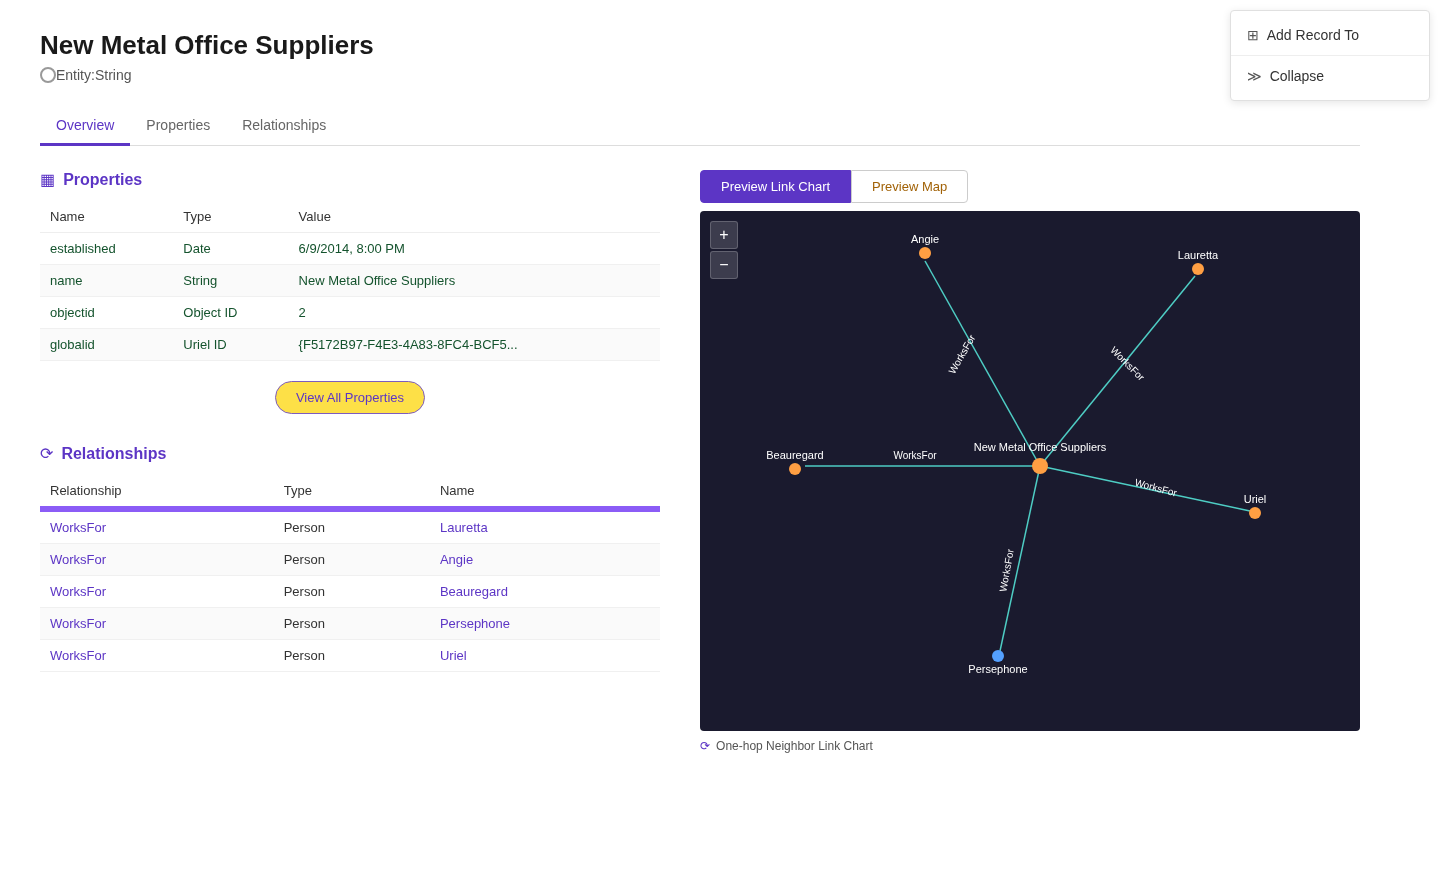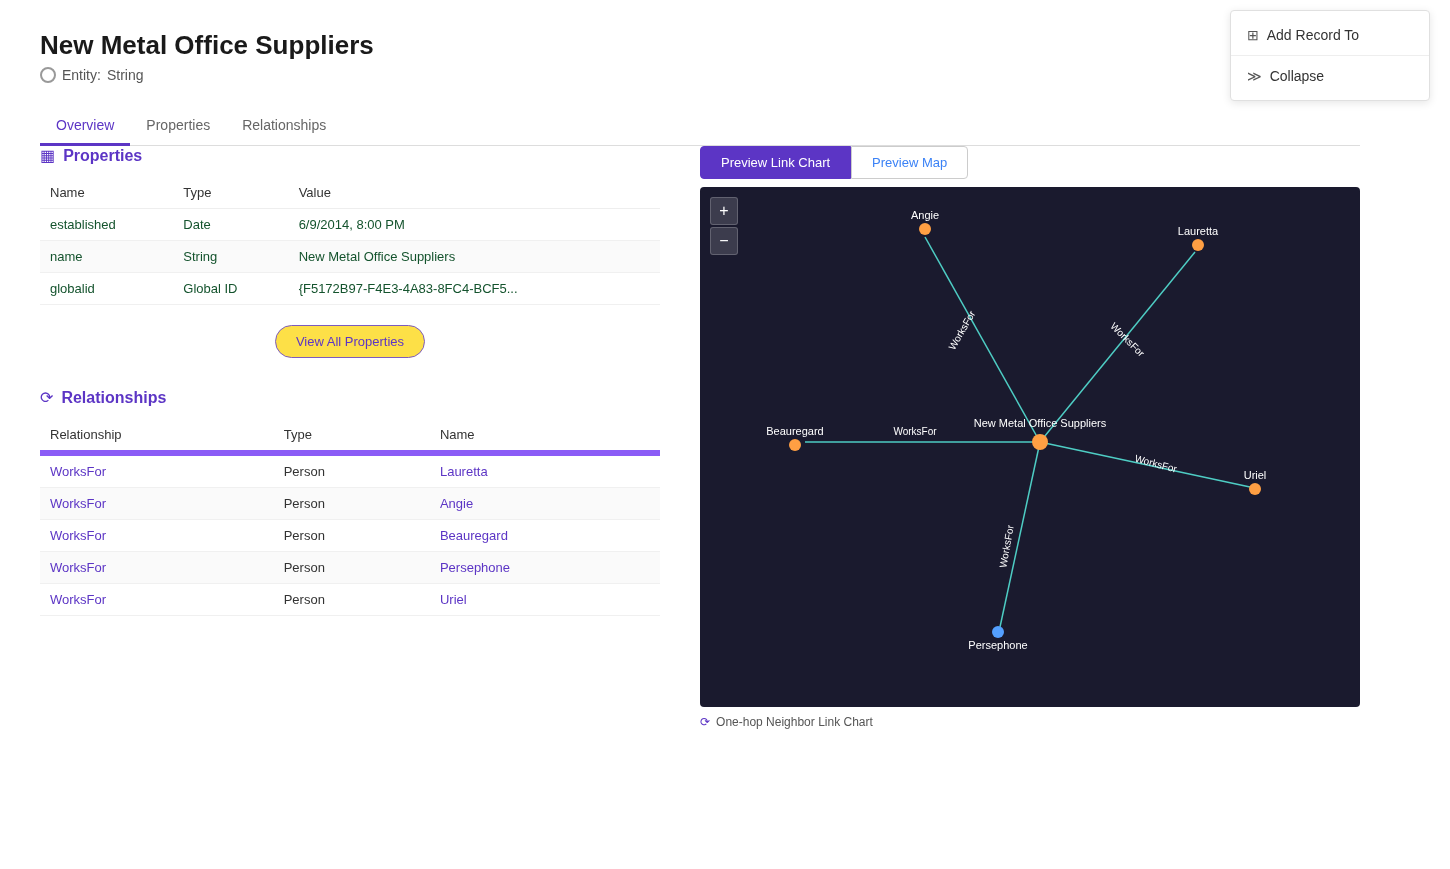--- a/index.html
+++ b/index.html
@@ -31,36 +31,37 @@
     }
 
     .page-title {
       font-size: 26px;
       font-weight: 600;
       color: #1a1a1a;
       margin-bottom: 6px;
     }
 
     .entity-line {
-      display: flex; align-items: center; gap: 6px;
+      display: flex; align-items: center; gap: 0;
       color: #555;
       margin-bottom: 24px;
     }
     .entity-icon {
       width: 16px; height: 16px;
       border-radius: 50%;
       border: 2px solid #999;
       display: inline-block;
     }
     .entity-label { font-weight: 500; }
     .entity-value { color: #555; }
 
     .tabs {
       display: flex; gap: 0;
       border-bottom: 1px solid #ddd;
+      margin-bottom: 24px;
     }
     .tab {
       padding: 10px 16px;
       cursor: pointer;
       color: #666;
       border-bottom: 3px solid transparent;
       margin-bottom: -1px;
       font-size: 14px;
     }
     .tab.active {
@@ -151,21 +152,21 @@
       font-size: 13px;
       border: 1px solid #ccc;
     }
     .preview-tab.active {
       background: #5c35c5;
       color: #fff;
       border-color: #5c35c5;
     }
     .preview-tab:not(.active) {
       background: #fff;
-      color: #3b82f6;
+      color: #a16207;
     }
     .preview-tab:first-child { border-radius: 4px 0 0 4px; }
     .preview-tab:last-child { border-radius: 0 4px 4px 0; }
 
     .chart-container {
       background: #1a1a2e;
       border-radius: 4px;
       width: 100%;
       height: 520px;
       position: relative;
@@ -255,22 +256,27 @@
       <td>established</td>
       <td>Date</td>
       <td>6/9/2014, 8:00 PM</td>
     </tr>
             <tr>
       <td>name</td>
       <td>String</td>
       <td>New Metal Office Suppliers</td>
     </tr>
             <tr>
+      <td>objectid</td>
+      <td>Object ID</td>
+      <td>2</td>
+    </tr>
+            <tr>
       <td>globalid</td>
-      <td>Global ID</td>
+      <td>Uriel ID</td>
       <td>{F5172B97-F4E3-4A83-8FC4-BCF5...</td>
     </tr>
           </tbody>
       </table>
       <button class="btn-outline">View All Properties</button>
 
       <div class="section-header">
         <span class="section-icon">⟳</span>
         <span class="section-title">Relationships</span>
       </div>

